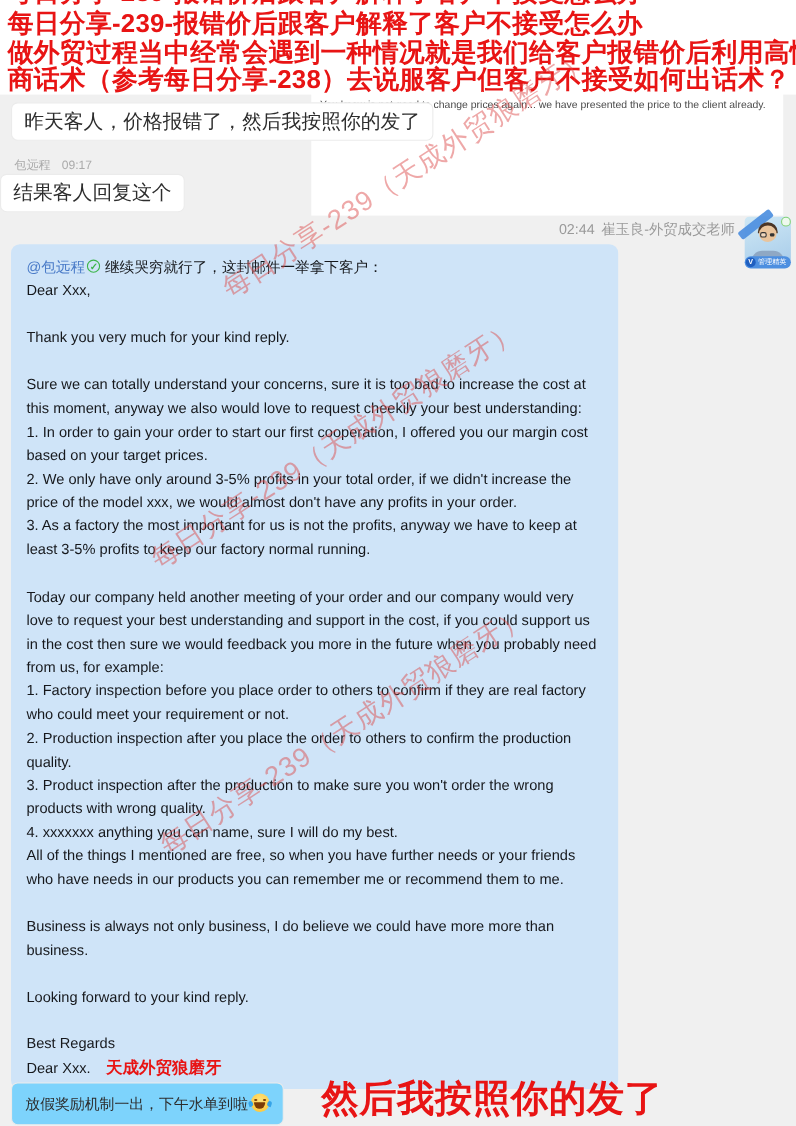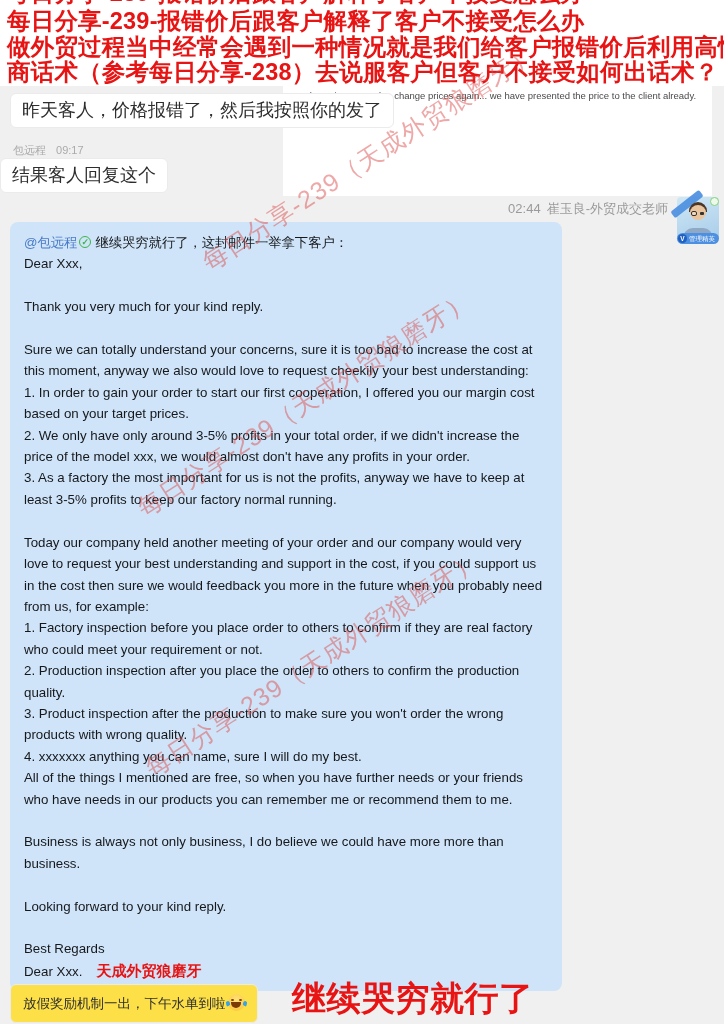--- a/index.html
+++ b/index.html
@@ -85,21 +85,21 @@
     border-radius:50%; color:#3cb54a; font-size:9px; line-height:11px;
     text-align:center; vertical-align:2px; margin:0 4px 0 2px; font-weight:700;
   }
   .msg-body { white-space:pre-wrap; }
   .closing-line { white-space:nowrap; }
   .result-label {
     color:#e81414; font-weight:700; font-size:15px; margin-left:14px;
   }
   
   .bottom-bubble {
-    position:absolute; left:10px; top:984px; background:#fde047;
+    position:absolute; left:10px; top:984px; background:#7dd3fc;
     border:1px solid #ebebeb; border-radius:6px; padding:9px 12px;
     font-size:13.5px; color:#2d2d2d; line-height:18px; white-space:nowrap; z-index:2;
   }
   .emoji {
     display:inline-block; position:relative; width:17px; height:17px;
     border-radius:50%; background:radial-gradient(circle at 50% 35%, #ffe27a, #fdc32f);
     vertical-align:-3px; margin-left:2px;
   }
   .emoji::before { content:''; position:absolute; left:3px; top:5px; width:3px; height:2px;
     border-radius:50%; background:#7b3b05; box-shadow:8px 0 0 #7b3b05; }
@@ -190,19 +190,19 @@
 
 Best Regards</div>
     <div class="closing-line">
       <span>Dear Xxx.</span><span class="result-label">天成外贸狼磨牙</span>
     </div>
   </div>
 
   <div class="bottom-bubble">
     <span>放假奖励机制一出，下午水单到啦</span><span class="emoji"><i class="tear"></i><i class="tear r"></i></span>
   </div>
-  <div class="bottom-headline">继续哭穷就行了</div>
+  <div class="bottom-headline">然后我按照你的发了</div>
 
   <div class="wm wm1">每日分享-239（天成外贸狼磨牙）</div>
   <div class="wm wm2">每日分享-239（天成外贸狼磨牙）</div>
   <div class="wm wm3">每日分享-239（天成外贸狼磨牙）</div>
 
 </div>
 
 </body></html>

